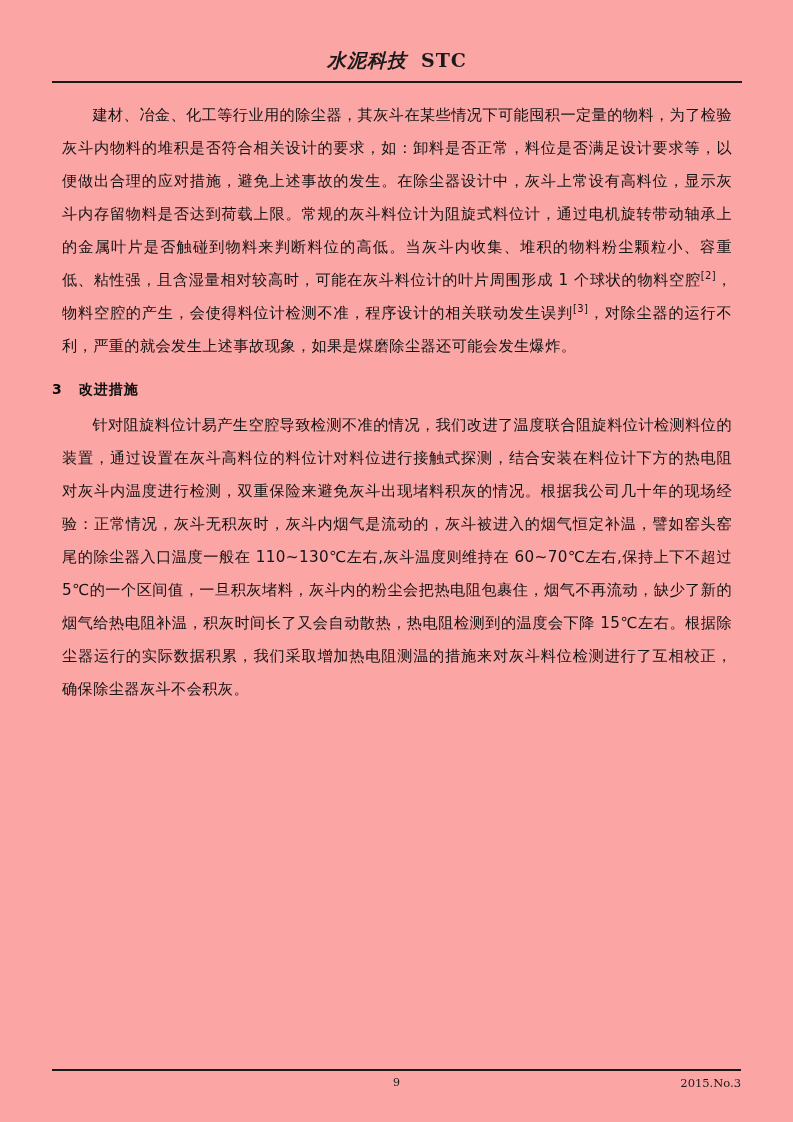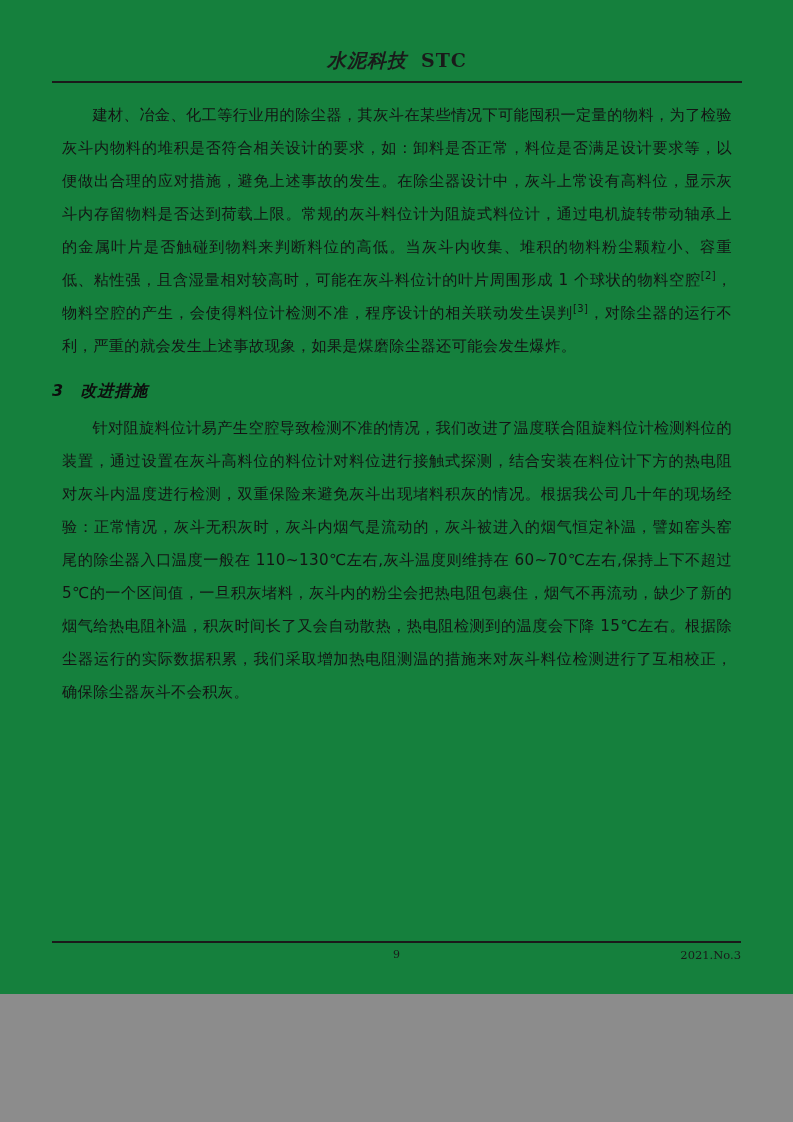--- a/index.html
+++ b/index.html
@@ -6,23 +6,23 @@
     margin: 0;
     padding: 0;
     background: #8c8c8c;
   }
   body {
     font-family: "DejaVu Sans", sans-serif;
   }
   .page {
     position: relative;
     width: 793px;
-    height: 994px;
+    height: 1122px;
     margin: 0 auto;
-    background: #15803d;
+    background: #fca5a5;
     box-sizing: border-box;
     overflow: hidden;
   }
   .page-inner {
     position: absolute;
     left: 52px;
     top: 26px;
     width: 690px;
     height: 1070px;
   }
@@ -68,26 +68,25 @@
     line-height: 33px;
     margin: 10px;
     text-align: justify;
     text-justify: inter-ideograph;
     text-indent: 2em;
     letter-spacing: 0.4px;
     color: #141414;
   }
   h2.section {
     font-family: "DejaVu Sans", sans-serif;
-    font-size: 16px;
+    font-size: 14px;
     font-weight: bold;
     margin: 18px 0 8px 0;
     color: #0d0d0d;
     letter-spacing: 1px;
-    font-style: italic;
   }
   h2.section .num {
     margin-right: 16px;
   }
   sup.ref {
     font-size: 10px;
     vertical-align: super;
     line-height: 0;
   }
 
@@ -146,16 +145,16 @@
       <p class="para">针对阻旋料位计易产生空腔导致检测不准的情况，我们改进了温度联合阻旋料位计检测料位的装置，通过设置在灰斗高料位的料位计对料位进行接触式探测，结合安装在料位计下方的热电阻对灰斗内温度进行检测，双重保险来避免灰斗出现堵料积灰的情况。根据我公司几十年的现场经验：正常情况，灰斗无积灰时，灰斗内烟气是流动的，灰斗被进入的烟气恒定补温，譬如窑头窑尾的除尘器入口温度一般在 110~130℃左右,灰斗温度则维持在 60~70℃左右,保持上下不超过 5℃的一个区间值，一旦积灰堵料，灰斗内的粉尘会把热电阻包裹住，烟气不再流动，缺少了新的烟气给热电阻补温，积灰时间长了又会自动散热，热电阻检测到的温度会下降 15℃左右。根据除尘器运行的实际数据积累，我们采取增加热电阻测温的措施来对灰斗料位检测进行了互相校正，确保除尘器灰斗不会积灰。</p>
 
 
     </div>
   </div>
 
   <div class="footer">
     <div class="footer-rule"></div>
     <div class="footer-row">
       <div class="footer-page">9</div>
-      <div class="footer-issue">2021.No.3</div>
+      <div class="footer-issue">2015.No.3</div>
     </div>
   </div>
 </div>
 
 </body></html>

